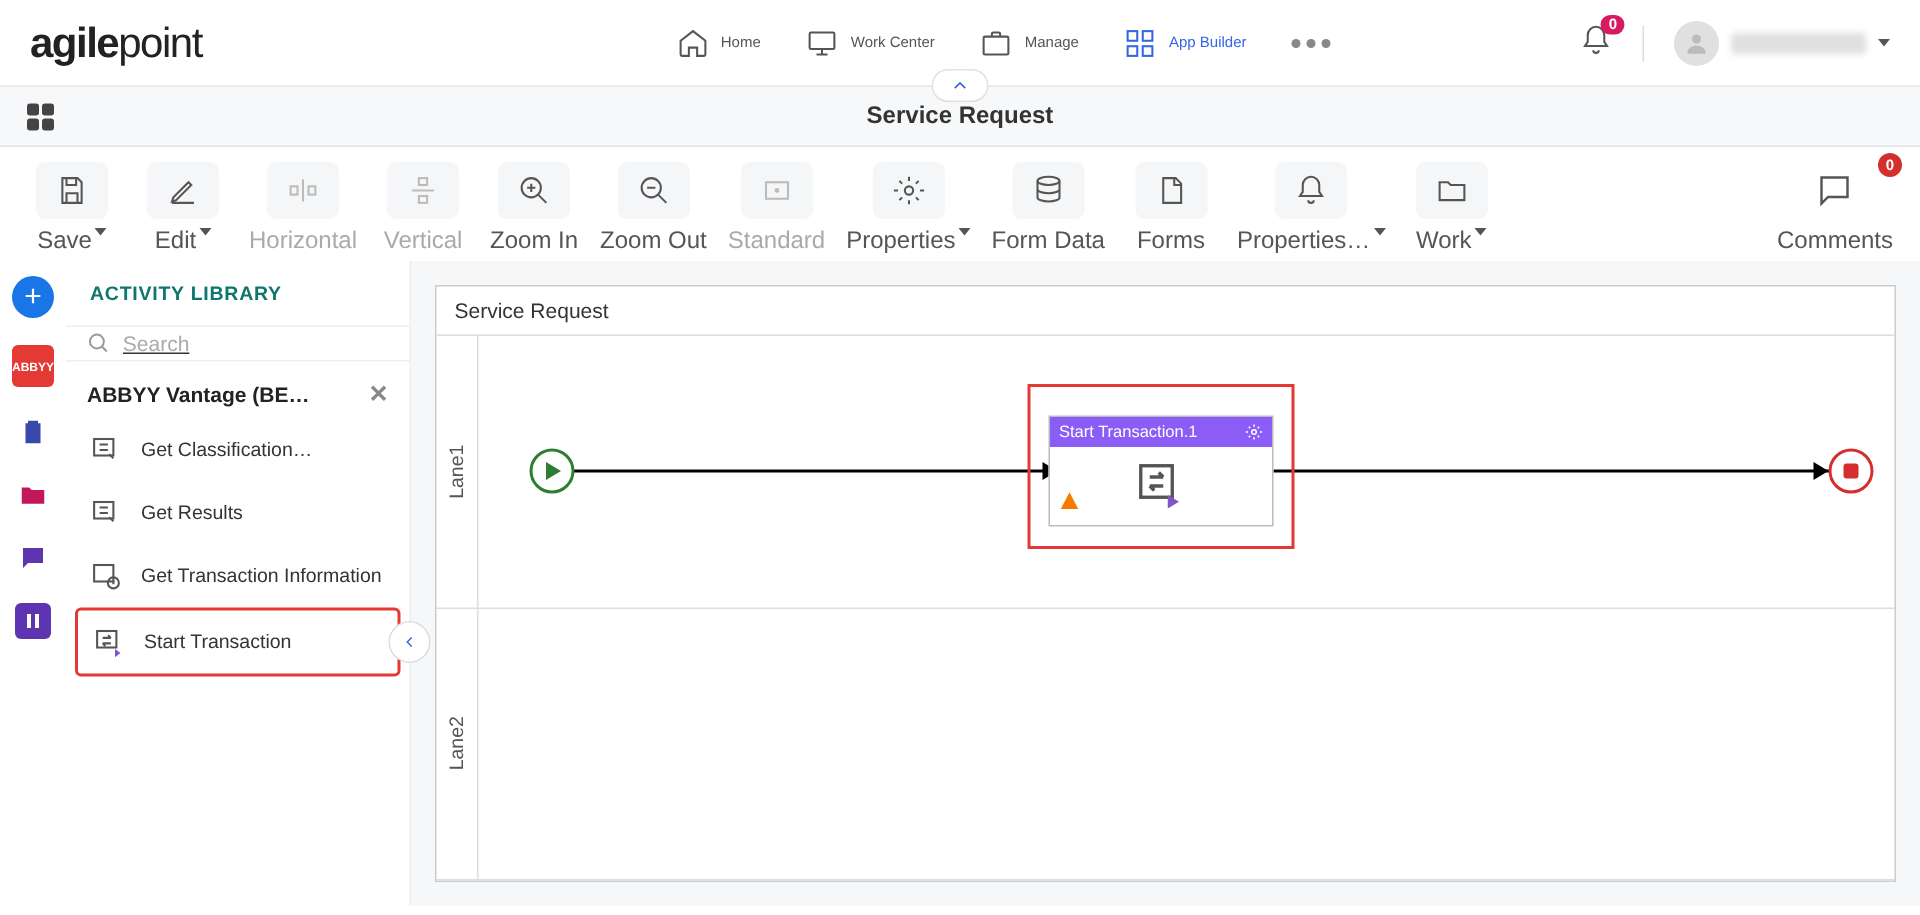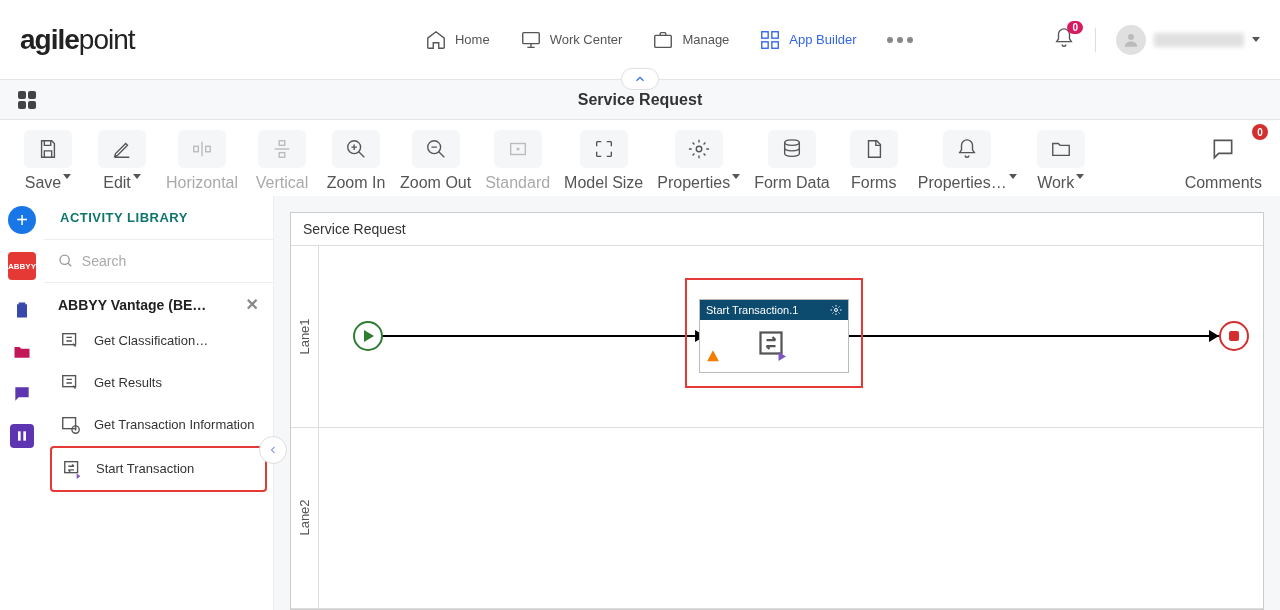--- a/index.html
+++ b/index.html
@@ -1,24 +1,24 @@
 <!DOCTYPE html>
 <html><head>
 <meta charset="utf-8">
 <style>
 * { box-sizing: border-box; margin: 0; padding: 0; }
 body { font-family: -apple-system, BlinkMacSystemFont, "Segoe UI", Arial, sans-serif; font-size: 14px; color: #333; background: #fff; overflow: hidden; width: 1280px; height: 610px; }
 
 
-.topnav { display: flex; align-items: center; height: 80px; padding: 0 20px; border-bottom: 1px solid #e5e5e5; }
+.topnav { display: flex; align-items: center; height: 58px; padding: 0 20px; border-bottom: 1px solid #e5e5e5; }
 .logo { font-size: 28px; font-weight: 700; letter-spacing: -1px; color: #222; }
 .logo .agile { font-weight: 800; }
 .logo .point { font-weight: 300; }
 .nav-items { display: flex; align-items: center; gap: 30px; margin-left: auto; margin-right: auto; padding-left: 150px; }
-.nav-item { display: flex; align-items: center; gap: 8px; color: #555; font-size: 13px; cursor: pointer; }
+.nav-item { display: flex; align-items: center; gap: 8px; color: #555; font-size: 10px; cursor: pointer; }
 .nav-item.active { color: #3366e6; justify-content: center; }
 .nav-icon { width: 22px; height: 22px; display: flex; align-items: center; justify-content: center; }
 .nav-icon svg { stroke: #555; fill: none; stroke-width: 1.5; }
 .nav-item.active .nav-icon svg { stroke: #3366e6; fill: none; color: #3366e6; }
 .more-dots { display: flex; gap: 4px; cursor: pointer; }
 .more-dots span { width: 6px; height: 6px; background: #888; border-radius: 50%; }
 .topnav-right { display: flex; align-items: center; gap: 20px; }
 .bell-wrap { position: relative; }
 .bell-badge { position: absolute; top: -6px; right: -8px; background: #d81b60; color: #fff; font-size: 10px; font-weight: 700; border-radius: 10px; padding: 1px 5px; }
 .divider { width: 1px; height: 24px; background: #ddd; }
@@ -50,21 +50,21 @@
 .main { display: flex; height: calc(610px - 70px - 40px - 70px); }
 .left-rail { width: 44px; background: #fff; display: flex; flex-direction: column; align-items: center; gap: 18px; padding-top: 10px; }
 .rail-btn { width: 28px; height: 28px; border-radius: 14px; display: flex; align-items: center; justify-content: center; cursor: pointer; }
 .rail-btn.add { background: #1976e6; color: #fff; font-size: 20px; }
 .rail-btn.abbyy { background: #e53935; color: #fff; font-size: 8px; font-weight: 700; border-radius: 4px; }
 .rail-sq { width: 24px; height: 24px; border-radius: 4px; display: flex; align-items: center; justify-content: center; }
 .rail-sq svg { fill: currentColor; }
 
 .sidebar { width: 230px; background: #fff; border-right: 1px solid #eee; position: relative; display: flex; flex-direction: column; }
 .sidebar-hdr { padding: 14px 16px; font-size: 13px; font-weight: 700; color: #0f766e; letter-spacing: 0.5px; }
-.search-row { display: flex; align-items: center; gap: 8px; padding: 12px 14px; border-top: 1px solid #eee; border-bottom: 1px solid #eee; }
+.search-row { display: flex; align-items: center; gap: 8px; padding: 2px 14px; border-top: 1px solid #eee; border-bottom: 1px solid #eee; text-decoration: underline; }
 .search-row input { border: none; outline: none; font-size: 14px; width: 100%; color: #333; }
 .search-row input::placeholder { color: #aaa; }
 .cat-hdr { display: flex; align-items: center; justify-content: space-between; padding: 12px 14px 6px 14px; font-size: 14px; font-weight: 700; color: #222; }
 .cat-close { color: #888; cursor: pointer; font-size: 16px; }
 .act-list { padding: 0 6px; }
 .act-item { display: flex; align-items: center; gap: 10px; padding: 8px 8px; cursor: pointer; border-radius: 4px; }
 .act-item.highlight { border: 2px solid #e53935; align-items: center; }
 .act-icon { width: 26px; height: 26px; display: flex; align-items: center; justify-content: center; color: #555; }
 .act-label { font-size: 13px; color: #333; line-height: 1.2; }
 .collapse-handle { position: absolute; right: -14px; top: 240px; width: 28px; height: 28px; background: #fff; border: 1px solid #ddd; border-radius: 14px; display: flex; align-items: center; justify-content: center; cursor: pointer; z-index: 3; }
@@ -79,21 +79,21 @@
 .lane-content { flex: 1; position: relative; }
 
 .flow-line { position: absolute; top: 50%; left: 48px; right: 28px; height: 2px; background: #000; transform: translateY(-1px); }
 .arrowhead { position: absolute; top: 50%; transform: translateY(-50%); width: 0; height: 0; border-style: solid; border-width: 6px 0 6px 10px; border-color: transparent transparent transparent #000; }
 .start-node { position: absolute; left: 34px; top: 50%; transform: translateY(-50%); width: 30px; height: 30px; border: 2px solid #2e7d32; border-radius: 50%; background: #fff; display: flex; align-items: center; justify-content: center; z-index: 2; }
 .start-node::after { content: ""; width: 0; height: 0; border-style: solid; border-width: 6px 0 6px 10px; border-color: transparent transparent transparent #2e7d32; margin-left: 2px; }
 .end-node { position: absolute; right: 14px; top: 50%; transform: translateY(-50%); width: 30px; height: 30px; border: 2px solid #d32f2f; border-radius: 50%; background: #fff; display: flex; align-items: center; justify-content: center; z-index: 2; }
 .end-node::after { content: ""; width: 10px; height: 10px; background: #d32f2f; border-radius: 2px; }
 
 .activity-block { position: absolute; left: 380px; top: 50%; transform: translateY(-50%); width: 150px; background: #fff; border: 1px solid #bbb; z-index: 2; }
-.activity-block .ab-hdr { background: #0c4a6e; color: #fff; font-size: 11px; padding: 4px 6px; display: flex; align-items: center; justify-content: space-between; }
+.activity-block .ab-hdr { background: #8b5cf6; color: #fff; font-size: 11px; padding: 4px 6px; display: flex; align-items: center; justify-content: space-between; }
 .activity-block .ab-body { height: 52px; display: flex; align-items: center; justify-content: center; position: relative; }
 .activity-block .warn { position: absolute; left: 6px; bottom: 6px; color: #f57c00; }
 .activity-outline { position: absolute; left: 366px; top: 18%; width: 178px; height: 110px; border: 2px solid #e53935; z-index: 1; pointer-events: none; }
 
 </style>
 </head>
 <body>
 
 <div class="topnav">
   <div class="logo">
@@ -252,30 +252,20 @@
   </div>
   <div class="tb-btn disabled">
     <div class="tb-icon-box">
         <svg width="22" height="22" viewBox="0 0 24 24">
           <rect x="4" y="6" width="16" height="12"></rect>
           <circle cx="12" cy="12" r="1"></circle>
         </svg>
       </div>
     <div class="tb-label">
         <span>Standard</span>
-      </div>
-  </div>
-  <div class="tb-btn">
-    <div class="tb-icon-box">
-        <svg width="22" height="22" viewBox="0 0 24 24">
-          <path d="M4 4h5M4 4v5M20 4h-5M20 4v5M4 20h5M4 20v-5M20 20h-5M20 20v-5"></path>
-        </svg>
-      </div>
-    <div class="tb-label">
-        <span>Model Size</span>
       </div>
   </div>
   <div class="tb-btn">
     <div class="tb-icon-box">
         <svg width="22" height="22" viewBox="0 0 24 24">
           <circle cx="12" cy="12" r="3"></circle>
           <path d="M12 2v3M12 19v3M4 12H1M23 12h-3M5 5l2 2M17 17l2 2M5 19l2-2M17 7l2-2"></path>
         </svg>
       </div>
     <div class="tb-label">

